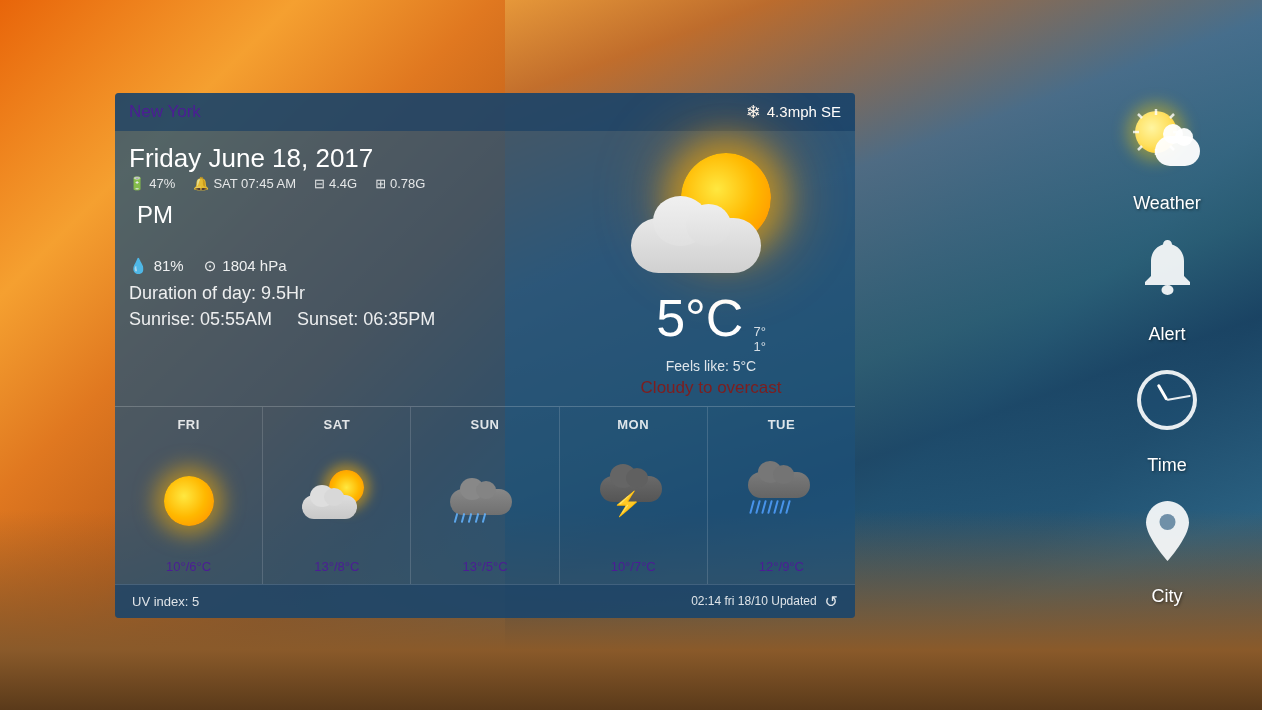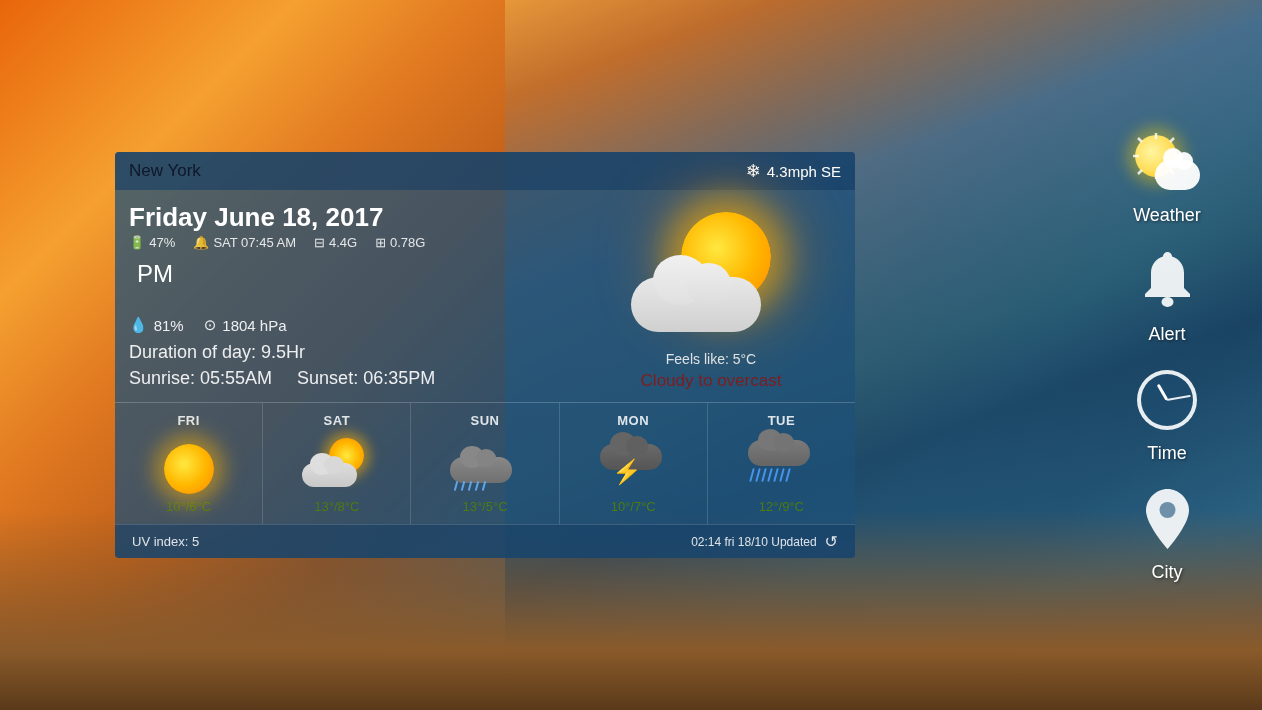--- a/index.html
+++ b/index.html
@@ -82,21 +82,21 @@
 
     .widget-header {
       display: flex;
       justify-content: space-between;
       align-items: center;
       padding: 8px 14px;
       background: rgba(20, 60, 100, 0.6);
     }
 
     .city-name {
-      color: #0f172a;
+      color: #4c1d95;
       font-size: 17px;
       font-weight: 500;
     }
 
     .wind-info {
       display: flex;
       align-items: center;
       color: #fff;
       font-size: 15px;
       gap: 6px;
@@ -112,21 +112,21 @@
       justify-content: space-between;
     }
 
     .left-panel {
       flex: 1;
     }
 
     .date-line {
       color: #fff;
       font-size: 26px;
-      font-weight: 700;
+      font-weight: 400;
       margin-bottom: 2px;
     }
 
     .status-bar {
       display: flex;
       gap: 18px;
       color: rgba(255,255,255,0.85);
       font-size: 13px;
       margin-bottom: 10px;
       align-items: center;
@@ -295,20 +295,21 @@
       margin-top: 8px;
     }
 
     .forecast-day {
       flex: 1;
       display: flex;
       flex-direction: column;
       align-items: center;
       padding: 10px 6px;
       border-right: 1px solid rgba(255,255,255,0.15);
+      gap: 28px;
     }
 
     .forecast-day:last-child {
       border-right: none;
     }
 
     .day-label {
       color: rgba(255,255,255,0.85);
       font-size: 13px;
       font-weight: 700;
@@ -317,21 +318,21 @@
     }
 
     .forecast-icon {
       width: 70px;
       height: 55px;
       position: relative;
       margin-bottom: 8px;
     }
 
     .temp-forecast {
-      color: #4d7c0f;
+      color: #4c1d95;
       font-size: 13px;
       font-weight: 500;
     }
 
     
     .small-sun {
       position: absolute;
       top: 2px;
       right: 8px;
       width: 35px;
@@ -416,21 +417,21 @@
       flex-direction: column;
       align-items: center;
       gap: 20px;
       z-index: 2;
     }
 
     .sidebar-item {
       display: flex;
       flex-direction: column;
       align-items: center;
-      gap: 8px;
+      gap: 20px;
       cursor: pointer;
     }
 
     .sidebar-item-icon {
       width: 70px;
       height: 70px;
       display: flex;
       align-items: center;
       justify-content: center;
     }
@@ -716,20 +717,27 @@
       <div class="right-panel">
         <div class="weather-icon-large">
           <div class="sun"></div>
           <div class="cloud-main">
             <div class="cloud-shape">
               <div class="cloud-body"></div>
             </div>
           </div>
         </div>
         <div class="temp-section">
+          <div class="temp-row">
+            <span class="temp-main">5°C</span>
+            <div class="temp-range">
+              <span>7°</span>
+              <span>1°</span>
+            </div>
+          </div>
           <div class="feels-like">Feels like:  5°C</div>
           <div class="condition">Cloudy to overcast</div>
         </div>
       </div>
     </div>
 
     <div class="forecast">
 
       <div class="forecast-day">
         <span class="day-label">FRI</span>

